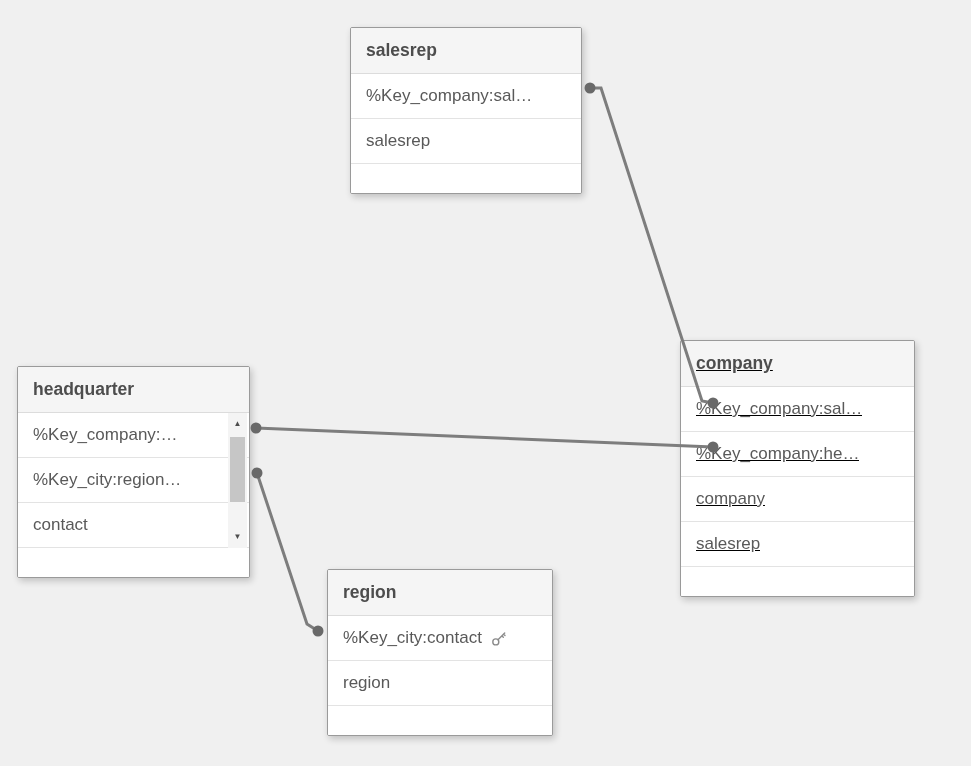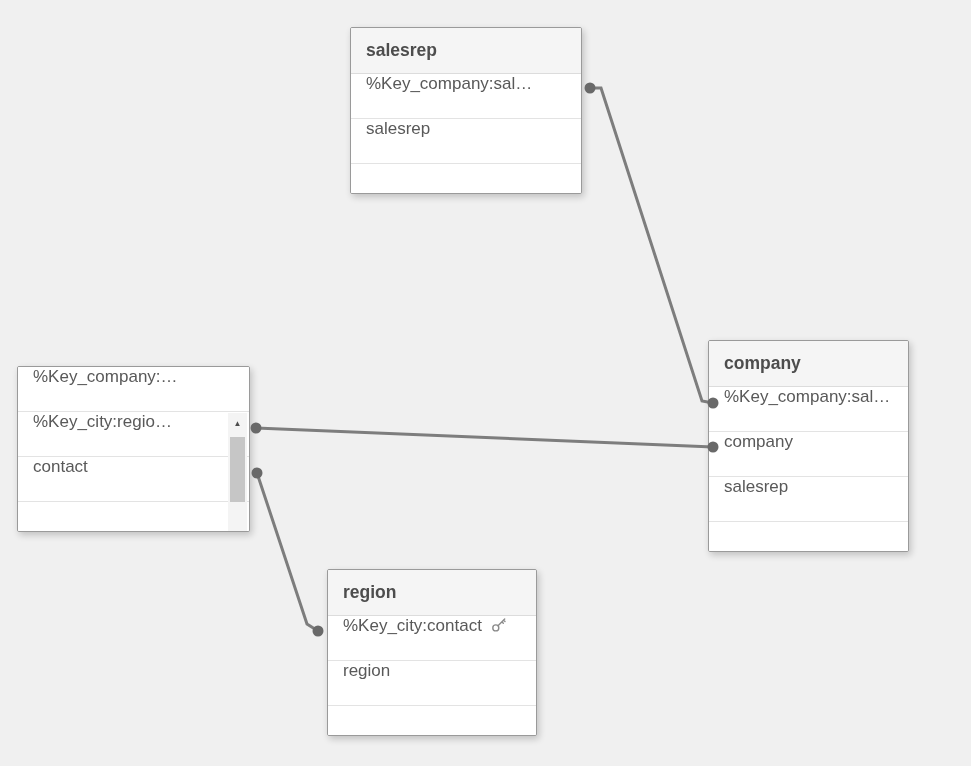--- a/index.html
+++ b/index.html
@@ -11,21 +11,21 @@
   *{box-sizing:border-box;margin:0;padding:0}
   html,body{width:971px;height:766px;overflow:hidden}
   body{background:var(--canvas_bg);font-family:"Liberation Sans", sans-serif;}
   #canvas{position:relative;width:971px;height:766px;background:var(--canvas_bg);}
   #connector-layer{position:absolute;left:0;top:0;width:971px;height:766px;z-index:2;pointer-events:none;}
   .table{position:absolute;z-index:1;background:var(--row_bg);border:1px solid var(--table_border);
     border-radius:2px;box-shadow:2px 3px 7px rgba(0,0,0,0.20);overflow:hidden;margin-top:13px;}
   .thead{height:46px;display:flex;align-items:center;background:var(--header_bg);
     border-bottom:1px solid var(--header_divider);font-weight:bold;color:var(--header_text);
     padding:0 15px;font-size:17.5px;}
-  .trow{height:45px;display:flex;align-items:flex-start;border-bottom:1px solid var(--row_divider);
+  .trow{height:45px;display:flex;align-items:center;border-bottom:1px solid var(--row_divider);
     padding:0 10px 0 15px;font-size:17px;color:var(--text);background:var(--row_bg);
     white-space:nowrap;overflow:hidden;}
   .trow .flabel{white-space:nowrap;overflow:hidden;}
   .trow .key-ic{margin-left:9px;flex:0 0 auto;display:inline-flex;}
   .has-scrollbar .trow{padding-right:28px;}
   .tfoot{height:29px;background:var(--row_bg);}
   .vscroll{position:absolute;right:2px;width:19px;background:var(--scroll_track);z-index:3;}
   .vscroll .arrow{position:absolute;left:0;width:100%;text-align:center;font-size:8px;
     color:var(--scroll_arrow);line-height:10px;cursor:default;}
   .vscroll .arrow.up{top:6px}
@@ -51,51 +51,55 @@
 <div class="table" style="left: 350px; top: 14px; width: 232px;">
       <div class="thead">salesrep</div>
       <div class="trow">
         <span class="flabel">%Key_company:sal…</span>
       </div>
       <div class="trow">
         <span class="flabel">salesrep</span>
       </div>
       <div class="tfoot"></div>
     </div>
-    <div class="table" style="left: 708px; top: 327px; width: 201px;">
+    <div class="table" style="left: 680px; top: 327px; width: 235px; text-decoration: underline;">
       <div class="thead">company</div>
       <div class="trow">
         <span class="flabel">%Key_company:sal…</span>
+      </div>
+      <div class="trow">
+        <span class="flabel">%Key_company:he…</span>
       </div>
       <div class="trow">
         <span class="flabel">company</span>
       </div>
       <div class="trow">
         <span class="flabel">salesrep</span>
       </div>
       <div class="tfoot"></div>
     </div>
     <div class="table has-scrollbar" style="left: 17px; top: 353px; width: 233px;">
+      <div class="thead">headquarter</div>
       <div class="trow">
         <span class="flabel">%Key_company:…</span>
       </div>
       <div class="trow">
-        <span class="flabel">%Key_city:regio…</span>
+        <span class="flabel">%Key_city:region…</span>
       </div>
       <div class="trow">
         <span class="flabel">contact</span>
       </div>
       <div class="tfoot"></div>
       <div class="vscroll" style="top: 46px; height: 135px;">
         <div class="arrow up">▲</div>
         <div class="thumb" style="top: 24px; height: 65px;"></div>
         <div class="arrow down">▼</div>
       </div>
     </div>
-    <div class="table" style="left: 327px; top: 556px; width: 210px;">
+    <div class="table" style="left: 327px; top: 556px; width: 226px;">
       <div class="thead">region</div>
       <div class="trow">
         <span class="flabel">%Key_city:contact</span>
         <span class="key-ic">
           <svg width="17" height="17" viewBox="0 0 17 17" fill="none" xmlns="http://www.w3.org/2000/svg">
             <circle cx="4.8" cy="11.9" r="3" stroke="#8b8b8b" stroke-width="1.4"></circle>
             <path d="M7 9.7 L13.7 3 M10.9 5.8 L12.3 7.2 M12.6 4.1 L14 5.5" stroke="#8b8b8b" stroke-width="1.4" stroke-linecap="round"></path>
           </svg>
         </span>
       </div>

